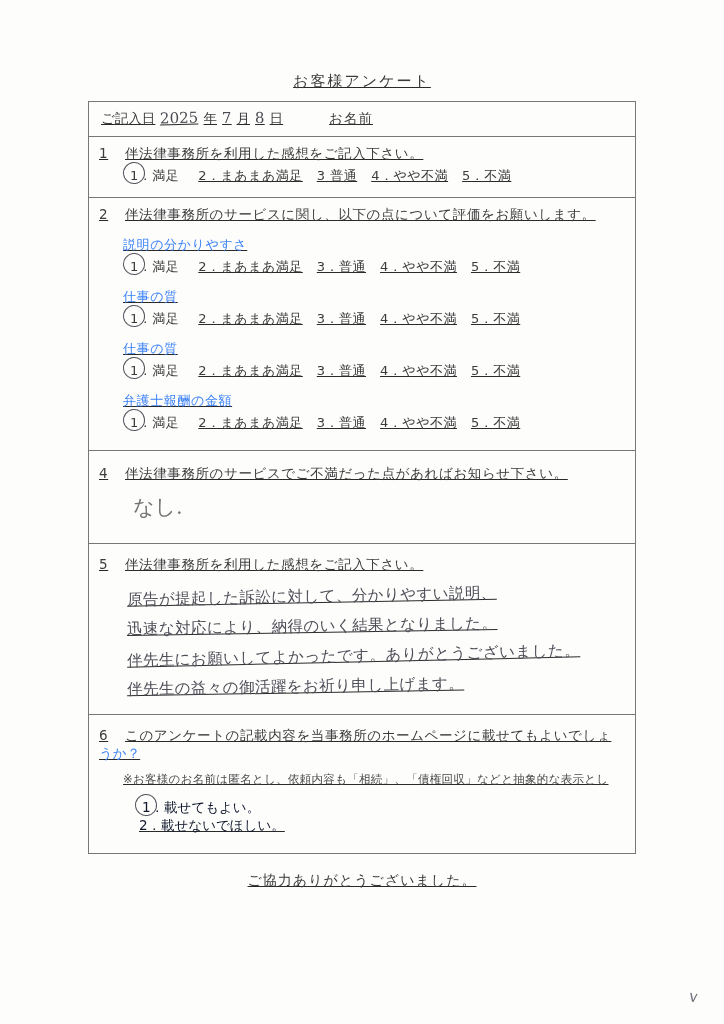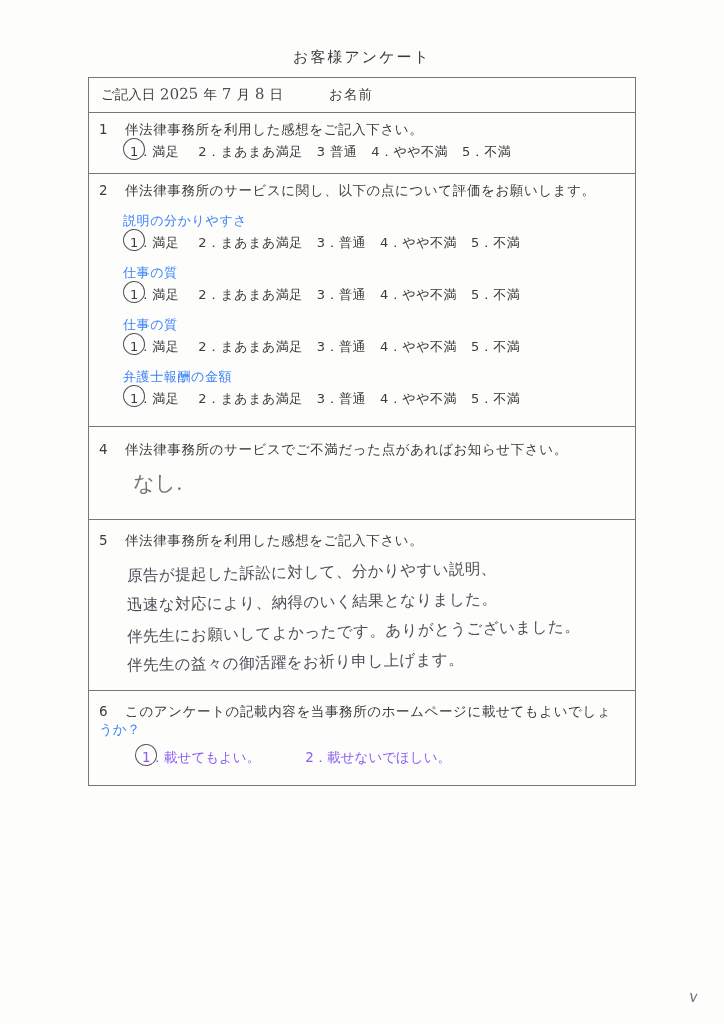--- a/index.html
+++ b/index.html
@@ -18,22 +18,23 @@
   .page {
     position: absolute;
     left: 0; top: 0;
     width: 724px;
     height: 1024px;
     background: #fdfdfc;
   }
   .sheet {
     position: absolute;
     left: 88px;
-    top: 48px;
+    top: 72px;
     width: 548px;
+    text-decoration: underline;
   }
   .doc-title {
     text-align: center;
     font-size: 15px;
     letter-spacing: 2px;
     color: #3a3a3a;
     margin-bottom: 10px;
     font-family: "DejaVu Sans", sans-serif;
   }
   .table {
@@ -147,22 +148,23 @@
   .q6-cont {
     font-size: 13.5px;
     font-family: "DejaVu Sans", sans-serif;
     color: #3b82f6;
     margin-left: 0px;
   }
   .q6-opts {
     margin: 10px 0 2px 40px;
     font-size: 13.5px;
     font-family: "DejaVu Sans", sans-serif;
-    color: #8b5cf6;
+    color: #0f172a;
     display: flex;
+    flex-direction: column;
   }
   .q6-opts .opt { margin-right: 42px; }
   .footer {
     text-align: center;
     font-size: 14px;
     font-family: "DejaVu Sans", sans-serif;
     color: #3a3a3a;
     margin-top: 18px;
     letter-spacing: 1px;
   }
@@ -278,24 +280,26 @@
           <div class="essay-line l4">伴先生の益々の御活躍をお祈り申し上げます。</div>
         </div>
       </div>
 
       <div class="row" style="padding-top:12px;padding-bottom:16px;">
         <div class="q-line">
           <span class="q-num">6</span>
           <span class="q-text">このアンケートの記載内容を当事務所のホームページに載せてもよいでしょ</span>
         </div>
         <div class="q6-cont">うか？</div>
+        <div class="note">※お客様のお名前は匿名とし、依頼内容も「相続」、「債権回収」などと抽象的な表示とし</div>
         <div class="q6-opts">
           <span class="opt"><span class="circled">1．載せてもよい。</span></span>
           <span class="opt">2．載せないでほしい。</span>
         </div>
       </div>
 
     </div>
 
+    <div class="footer">ご協力ありがとうございました。</div>
   </div>
 
   <div class="corner-mark">ｖ</div>
 </div>
 
 </body></html>

